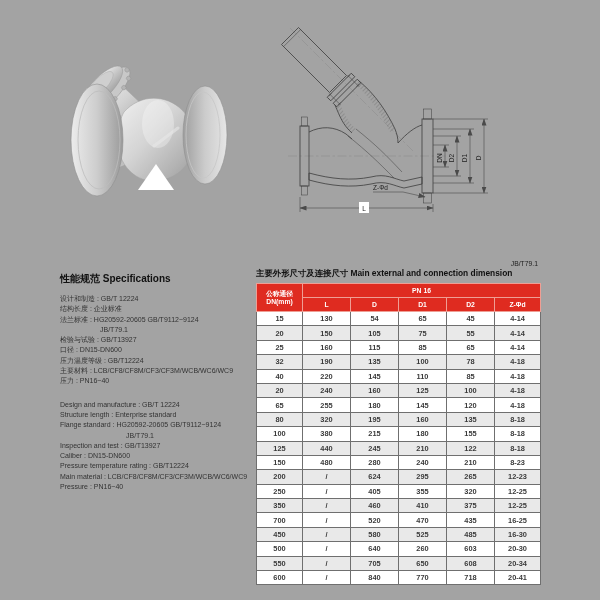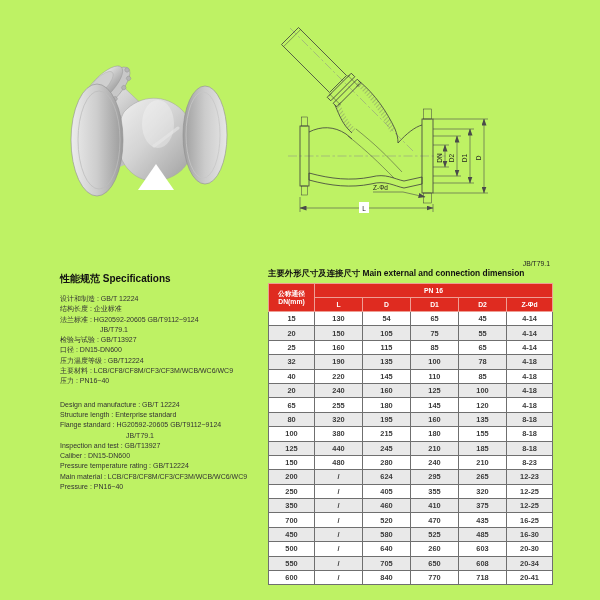--- a/index.html
+++ b/index.html
@@ -1,29 +1,29 @@
 <!DOCTYPE html>
 <html><head>
 <meta charset="utf-8">
 <style>
   html,body{margin:0;padding:0;background:#ffffff;}
   body{width:600px;height:600px;font-family:"Liberation Sans","DejaVu Sans",sans-serif;}
-  .page{position:relative;width:600px;height:600px;background:#bef264;overflow:hidden;}
+  .page{position:relative;width:600px;height:600px;background:#a3a3a3;overflow:hidden;}
 
   .photo-wrap{position:absolute;left:68px;top:50px;width:164px;height:150px;}
   .drawing-wrap{position:absolute;left:276px;top:16px;width:230px;height:205px;}
 
   .specs{position:absolute;left:60px;top:272px;width:206px;}
   .specs-title{font-size:10px;font-weight:bold;color:#111;margin:0 0 8px 0;}
   .spec-line{font-size:7px;line-height:10.3px;color:#333;font-weight:500;white-space:nowrap;}
   .spec-lines.en{margin-top:13px;}
   .spec-lines.zh .indent{padding-left:40px;}
   .spec-lines.en .indent{padding-left:66px;}
 
-  .dims{position:absolute;left:268px;top:260px;width:284px;}
+  .dims{position:absolute;left:256px;top:260px;width:284px;}
   .std-ref{font-size:6.8px;font-weight:500;color:#222;text-align:right;margin:0 2px 1px 0;}
   .dims-title{font-size:8.4px;font-weight:bold;color:#111;margin:0 0 4px 0;white-space:nowrap;}
 
   table.dim-table{border-collapse:collapse;width:284px;table-layout:fixed;border:1.2px solid #5a5a5a;}
   .dim-table th,.dim-table td{text-align:center;vertical-align:middle;padding:0;overflow:hidden;}
   .dim-table thead th{background:#df2b20;color:#ffffff;font-size:6.8px;font-weight:bold;height:13px;border:1px solid #ef9e94;}
   .dim-table .dn-th div{line-height:7.2px;}
   .dim-table tbody td{font-size:7.4px;font-weight:600;color:#3a3a3a;height:13.4px;border:1px solid #6f6f6f;background:#ffffff;}
   .dim-table tbody tr:nth-child(even) td{background:#e9e9e9;}
 
@@ -318,21 +318,21 @@
             <td>215</td>
             <td>180</td>
             <td>155</td>
             <td>8-18</td>
           </tr>
           <tr>
             <td>125</td>
             <td>440</td>
             <td>245</td>
             <td>210</td>
-            <td>185</td>
+            <td>122</td>
             <td>8-18</td>
           </tr>
           <tr>
             <td>150</td>
             <td>480</td>
             <td>280</td>
             <td>240</td>
             <td>210</td>
             <td>8-23</td>
           </tr>

